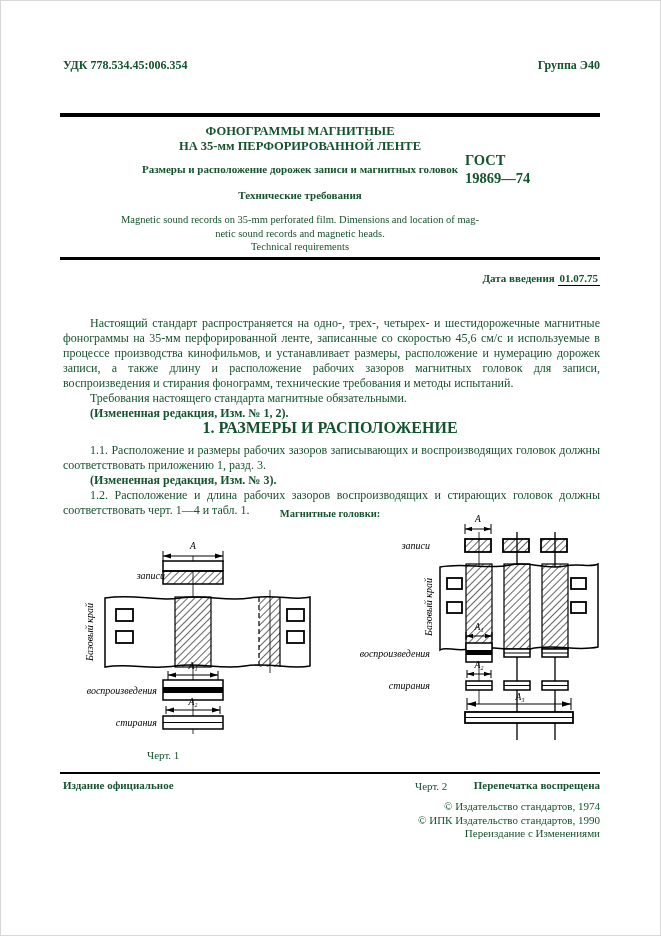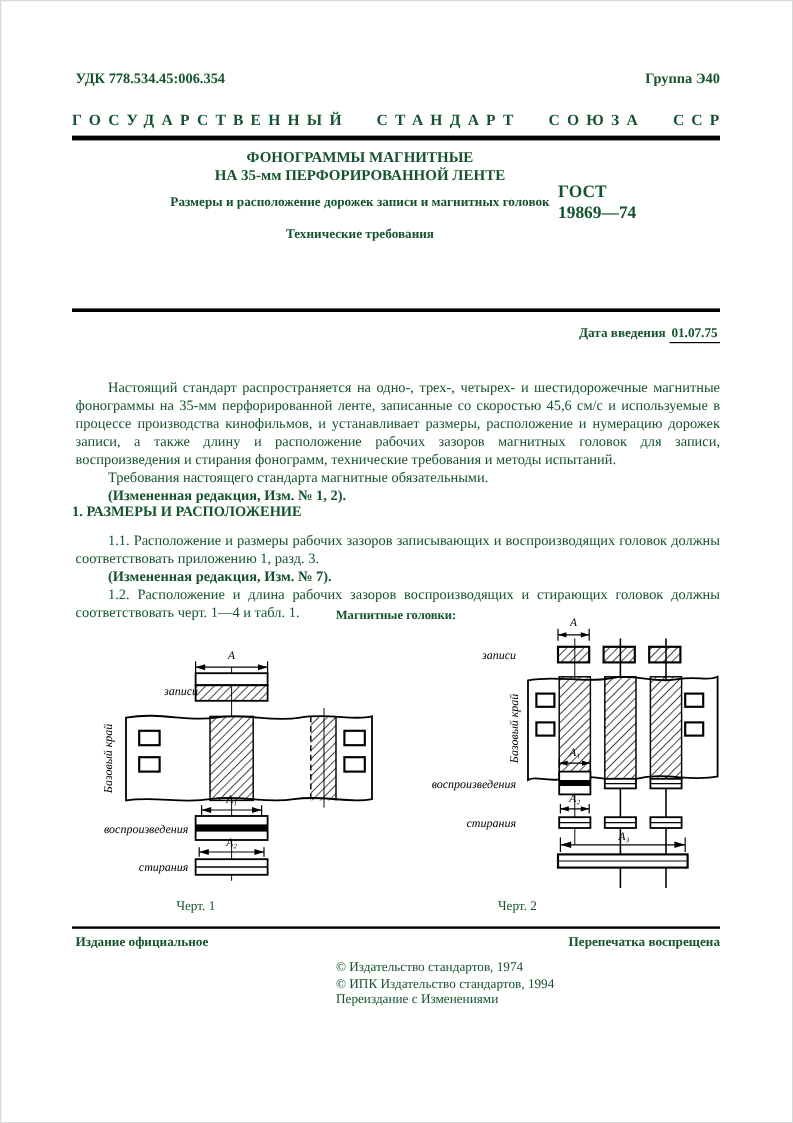--- a/index.html
+++ b/index.html
@@ -19,66 +19,70 @@
   .gosstandart {
     font-size:13px; font-weight:bold; letter-spacing:6px; word-spacing:14px;
     text-align:center; white-space:nowrap;
   }
   .title-main { font-size:12.5px; font-weight:bold; line-height:15px; }
   .subtitle { font-size:11px; font-weight:bold; }
   .eng { font-size:10.5px; line-height:13.5px; }
   .gost-num { font-size:14.5px; font-weight:bold; line-height:18px; text-align:left; }
   .date-line { font-size:11px; font-weight:bold; }
   .date-val { border-bottom:1px solid #000; padding:0 2px 1px 2px; }
-  .sec-head { font-size:12px; font-weight:bold; }
+  .sec-head { font-size:16px; font-weight:bold; text-align:center; }
   .caption { font-size:11px; }
   .foot { font-size:11px; font-weight:bold; }
-  .copy { font-size:11px; line-height:13.5px; text-align:left; }
+  .copy { font-size:11px; line-height:13.5px; text-align:right; }
   .figlabel { font-family:"Liberation Serif", serif; font-style:italic; font-size:10px; fill:#000; }
   .dim { font-family:"Liberation Serif", serif; font-style:italic; font-size:9.5px; fill:#000; }
 </style>
 </head>
 <body>
 
 <div class="page">
 
   <div class="abs udk-row" style="left:63px; top:58px;">УДК 778.534.45:006.354</div>
   <div class="abs udk-row" style="right:61px; top:58px;">Группа Э40</div>
 
-  <div class="abs gosstandart" style="left:60px; top:92px; width:540px;">ГОСУДАРСТВЕННЫЙ СТАНДАРТ СОЮЗА ССР</div>
   <div class="rule" style="left:60px; top:113px; width:540px; height:4px;"></div>
 
   <div class="abs title-main center" style="left:60px; top:124px; width:480px;">ФОНОГРАММЫ МАГНИТНЫЕ</div>
   <div class="abs title-main center" style="left:60px; top:139px; width:480px;">НА 35-мм ПЕРФОРИРОВАННОЙ ЛЕНТЕ</div>
   <div class="abs subtitle center" style="left:60px; top:189px; width:480px;">Технические требования</div>
   <div class="abs subtitle center" style="left:60px; top:163px; width:480px;">Размеры и расположение дорожек записи и магнитных головок</div>
 
   <div class="abs gost-num" style="left:465px; top:151px; width:135px;">
     <div>ГОСТ</div>
     <div>19869—74</div>
   </div>
 
+  <div class="abs eng center" style="left:60px; top:213px; width:480px;">
+    <div>Magnetic sound records on 35-mm perforated film. Dimensions and location of mag-</div>
+    <div>netic sound records and magnetic heads.</div>
+    <div>Technical requirements</div>
+  </div>
 
   <div class="rule" style="left:60px; top:257px; width:540px; height:3px;"></div>
 
   <div class="abs date-line" style="right:61px; top:272px;">
     <span>Дата введения</span>
     <span class="date-val">01.07.75</span>
   </div>
 
   <div class="abs body-text" style="left:63px; top:316px; width:537px;">
     <div class="para">Настоящий стандарт распространяется на одно-, трех-, четырех- и шестидорожечные магнитные фонограммы на 35-мм перфорированной ленте, записанные со скоростью 45,6 см/с и используемые в процессе производства кинофильмов, и устанавливает размеры, расположение и нумерацию дорожек записи, а также длину и расположение рабочих зазоров магнитных головок для записи, воспроизведения и стирания фонограмм, технические требования и методы испытаний.</div>
     <div class="para">Требования настоящего стандарта магнитные обязательными.</div>
     <div class="para b">(Измененная редакция, Изм. № 1, 2).</div>
   </div>
 
   <div class="abs sec-head" style="left:60px; top:419px; width:540px;">1. РАЗМЕРЫ И РАСПОЛОЖЕНИЕ</div>
   <div class="abs body-text" style="left:63px; top:443px; width:537px;">
     <div class="para">1.1. Расположение и размеры рабочих зазоров записывающих и воспроизводящих головок должны соответствовать приложению 1, разд. 3.</div>
-    <div class="para b">(Измененная редакция, Изм. № 7).</div>
+    <div class="para b">(Измененная редакция, Изм. № 3).</div>
     <div class="para">1.2. Расположение и длина рабочих зазоров воспроизводящих и стирающих головок должны соответствовать черт. 1—4 и табл. 1.</div>
   </div>
   <div class="abs subtitle center" style="left:60px; top:508px; width:540px; font-size:10.5px;">Магнитные головки:</div>
 
   <svg class="abs" style="left:60px; top:527px;" width="262" height="226" viewBox="0 0 262 226">
     <defs>
       <pattern id="hatch1" width="5" height="5" patternUnits="userSpaceOnUse" patternTransform="rotate(-45)">
         <line x1="0" y1="0" x2="5" y2="0" stroke="#000" stroke-width="1.2"></line>
       </pattern>
     </defs>
@@ -230,25 +234,25 @@
       <polygon points="241,192 232,189.3 232,194.7" fill="#000"></polygon>
       <text class="dim" x="190" y="188" text-anchor="middle">А₃</text>
     </g>
     <g>
       <rect x="135" y="200" width="108" height="11" fill="#fff" stroke="#000" stroke-width="1.8"></rect>
       <line x1="135" y1="205.5" x2="243" y2="205.5" stroke="#000" stroke-width="1"></line>
     </g>
   </svg>
 
   <div class="abs caption" style="left:147px; top:749px; width:90px;">Черт. 1</div>
-  <div class="abs caption" style="left:415px; top:749px; width:90px;">Черт. 2</div>
+  <div class="abs caption" style="left:415px; top:780px; width:90px;">Черт. 2</div>
 
   <div class="rule" style="left:60px; top:772px; width:540px; height:2px;"></div>
   <div class="abs foot" style="left:63px; top:779px;">Издание официальное</div>
   <div class="abs foot" style="right:61px; top:779px;">Перепечатка воспрещена</div>
 
   <div class="abs copy" style="right:61px; top:800px; width:320px;">
     <div>© Издательство стандартов, 1974</div>
-    <div>© ИПК Издательство стандартов, 1994</div>
+    <div>© ИПК Издательство стандартов, 1990</div>
     <div>Переиздание с Изменениями</div>
   </div>
 
 </div>
 
 </body></html>

